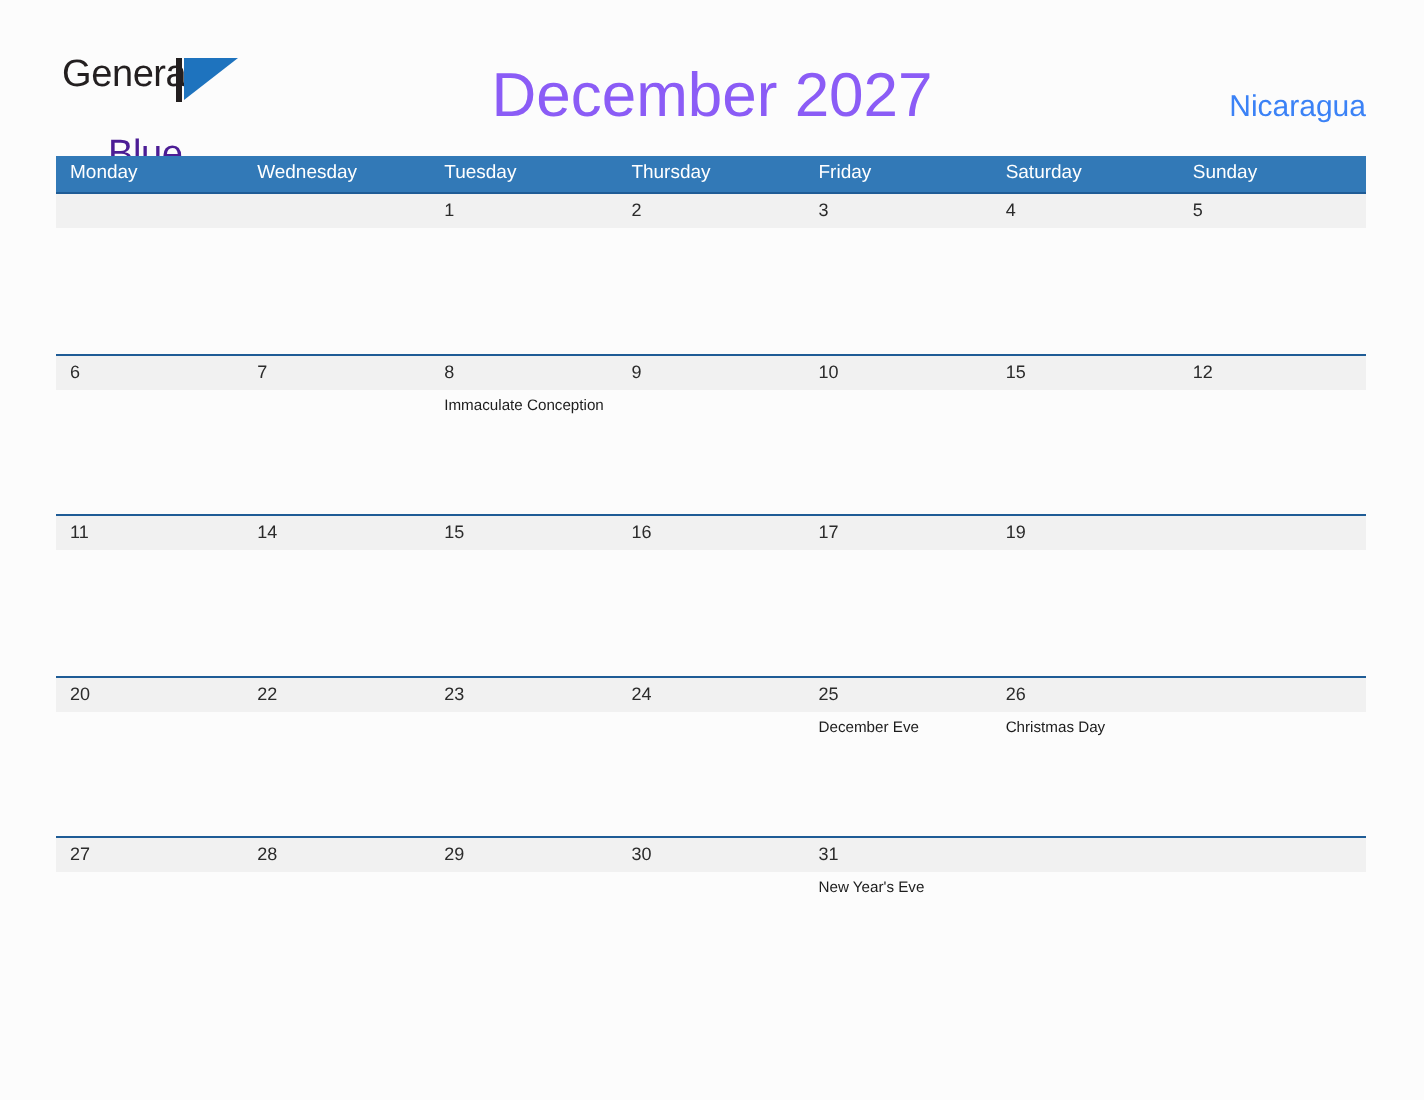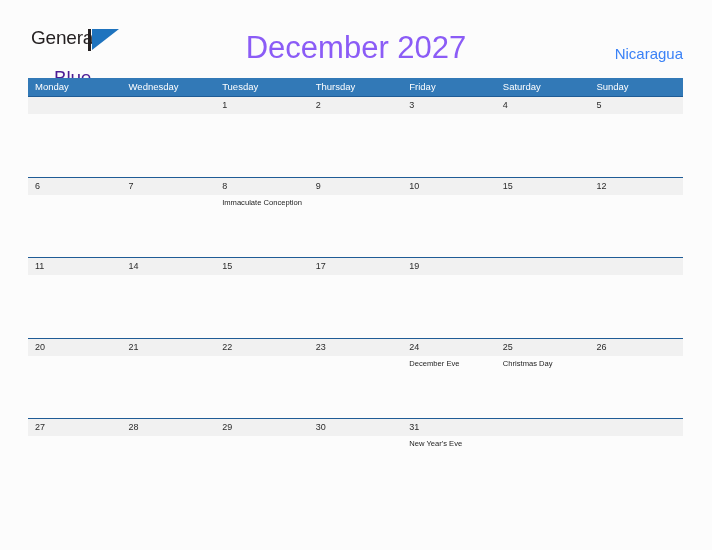--- a/index.html
+++ b/index.html
@@ -244,38 +244,38 @@
         <div class="event-cell"></div>
         <div class="event-cell"></div>
       </div>
     </div>
 
     <div class="week-row">
       <div class="week-band">
         <div class="day-num">11</div>
         <div class="day-num">14</div>
         <div class="day-num">15</div>
+        <div class="day-num">16</div>
         <div class="day-num">17</div>
         <div class="day-num">19</div>
       </div>
       <div class="week-events">
         <div class="event-cell"></div>
         <div class="event-cell"></div>
         <div class="event-cell"></div>
         <div class="event-cell"></div>
         <div class="event-cell"></div>
         <div class="event-cell"></div>
         <div class="event-cell"></div>
       </div>
     </div>
 
     <div class="week-row">
       <div class="week-band">
         <div class="day-num">20</div>
-        <div class="day-num">21</div>
         <div class="day-num">22</div>
         <div class="day-num">23</div>
         <div class="day-num">24</div>
         <div class="day-num">25</div>
         <div class="day-num">26</div>
       </div>
       <div class="week-events">
         <div class="event-cell"></div>
         <div class="event-cell"></div>
         <div class="event-cell"></div>

